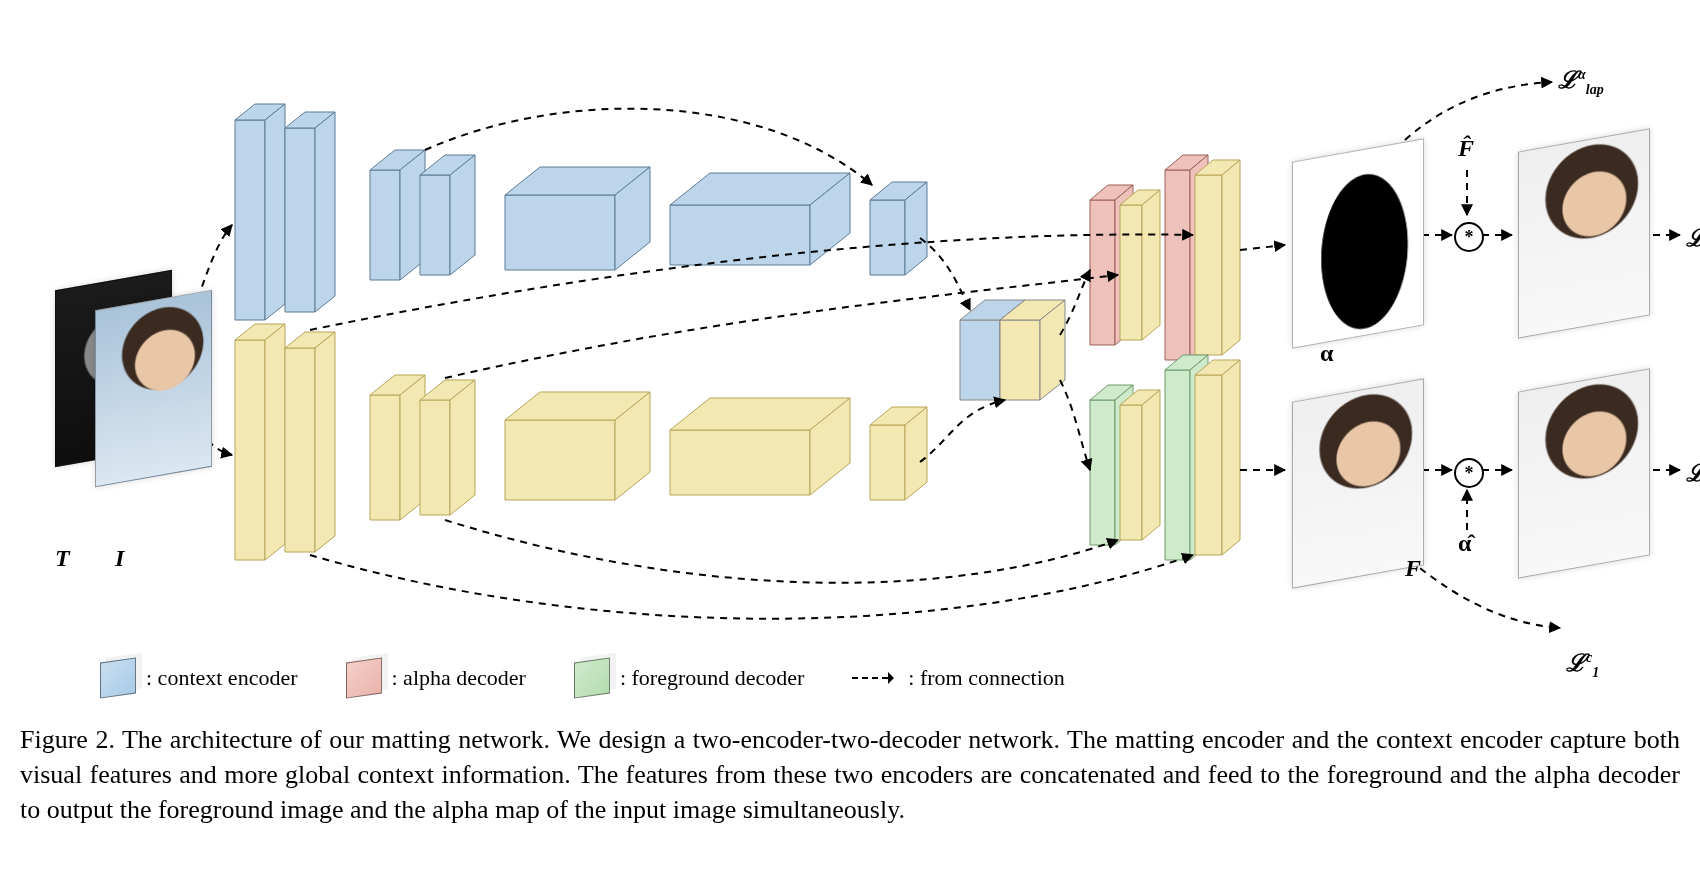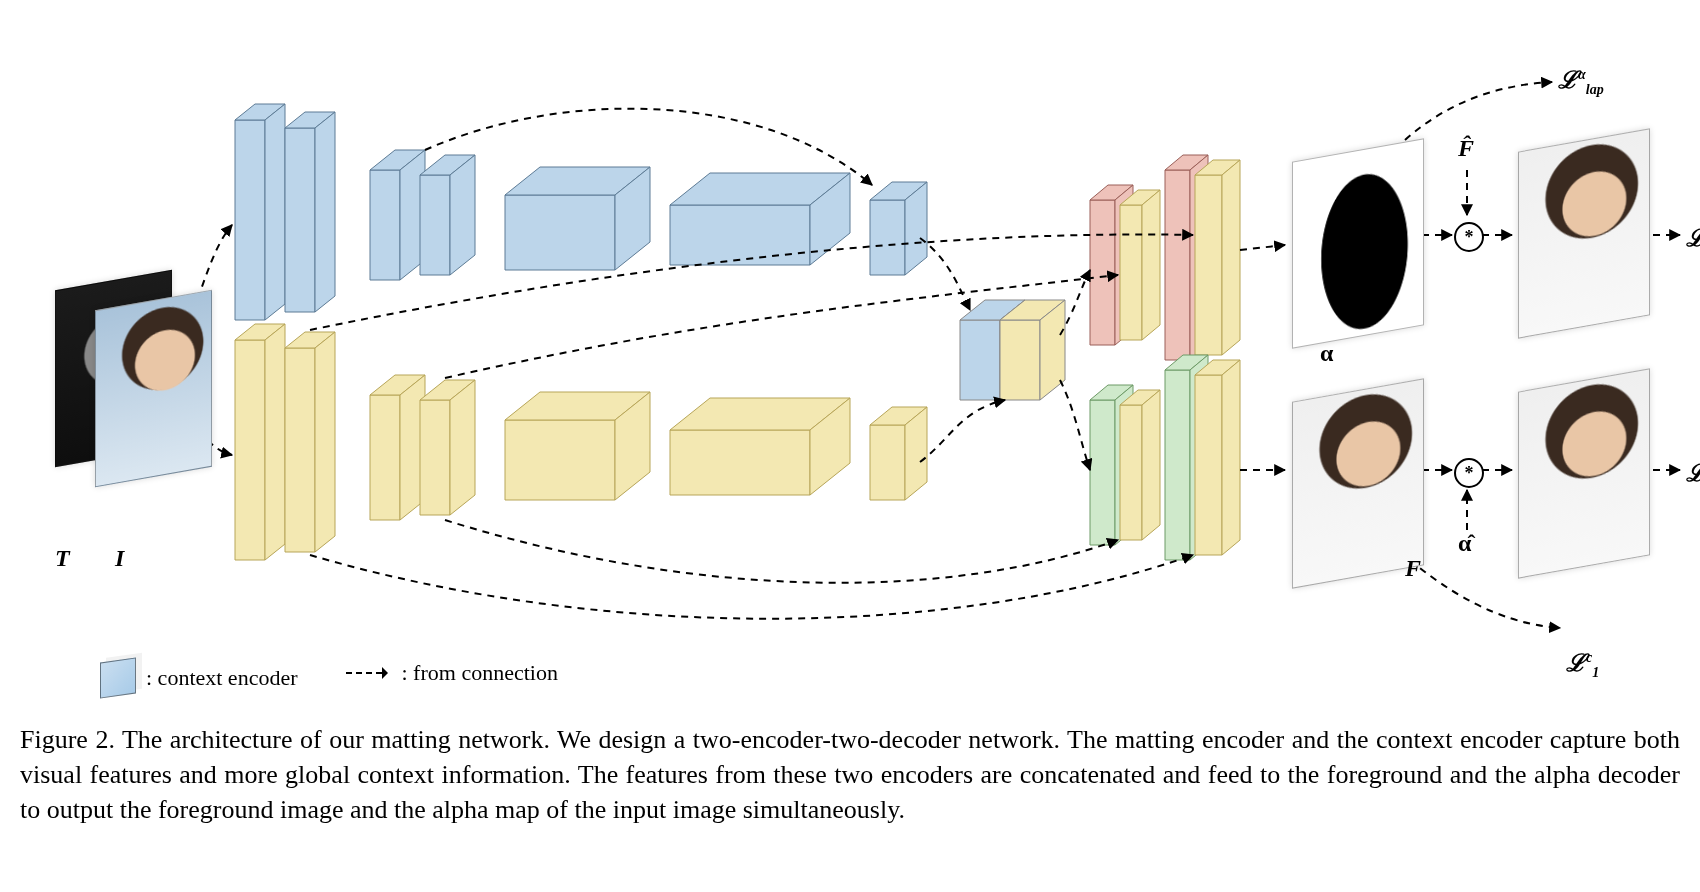--- a/index.html
+++ b/index.html
@@ -16,21 +16,21 @@
     background: #fff;
   }
   svg { display: block; }
 
   
   .legend {
     position: absolute;
     left: 100px;
     top: 660px;
     display: flex;
-    align-items: flex-start;
+    align-items: center;
     gap: 48px;
     font-size: 22px;
   }
   .legend-item {
     display: flex;
     align-items: center;
     gap: 10px;
   }
   .legend-cube {
     width: 34px; height: 34px;
@@ -361,20 +361,28 @@
   <span class="lbl" style="left:1566px; top:645px;">
     <span class="scriptL">ℒ</span><span class="sup">c</span><span class="sub">1</span>
   </span>
 
   <div class="legend">
     <div class="legend-item">
       <span class="legend-cube cube-blue"></span>
       <span>: context encoder</span>
     </div>
     <div class="legend-item">
+      <span class="legend-cube cube-red"></span>
+      <span>: alpha decoder</span>
+    </div>
+    <div class="legend-item">
+      <span class="legend-cube cube-green"></span>
+      <span>: foreground decoder</span>
+    </div>
+    <div class="legend-item">
       <span class="legend-arrow"></span>
       <span>: from connection</span>
     </div>
   </div>
 
   <div class="caption">
     <span class="fig-label">Figure 2.</span>
     <span>The architecture of our matting network. We design a two-encoder-two-decoder network. The matting encoder and the context encoder capture both visual features and more global context information. The features from these two encoders are concatenated and feed to the foreground and the alpha decoder to output the foreground image and the alpha map of the input image simultaneously.</span>
   </div>
 

